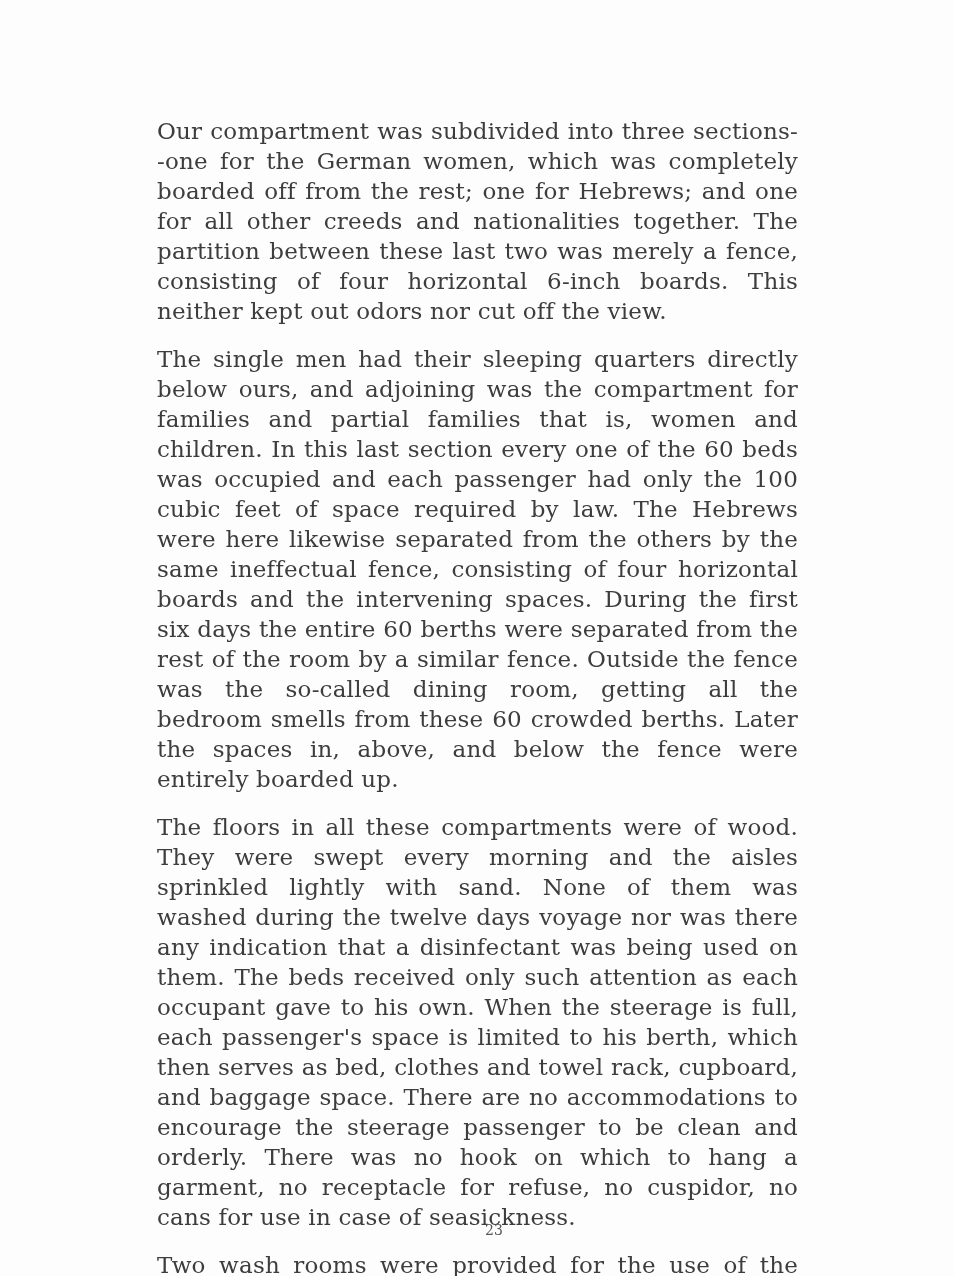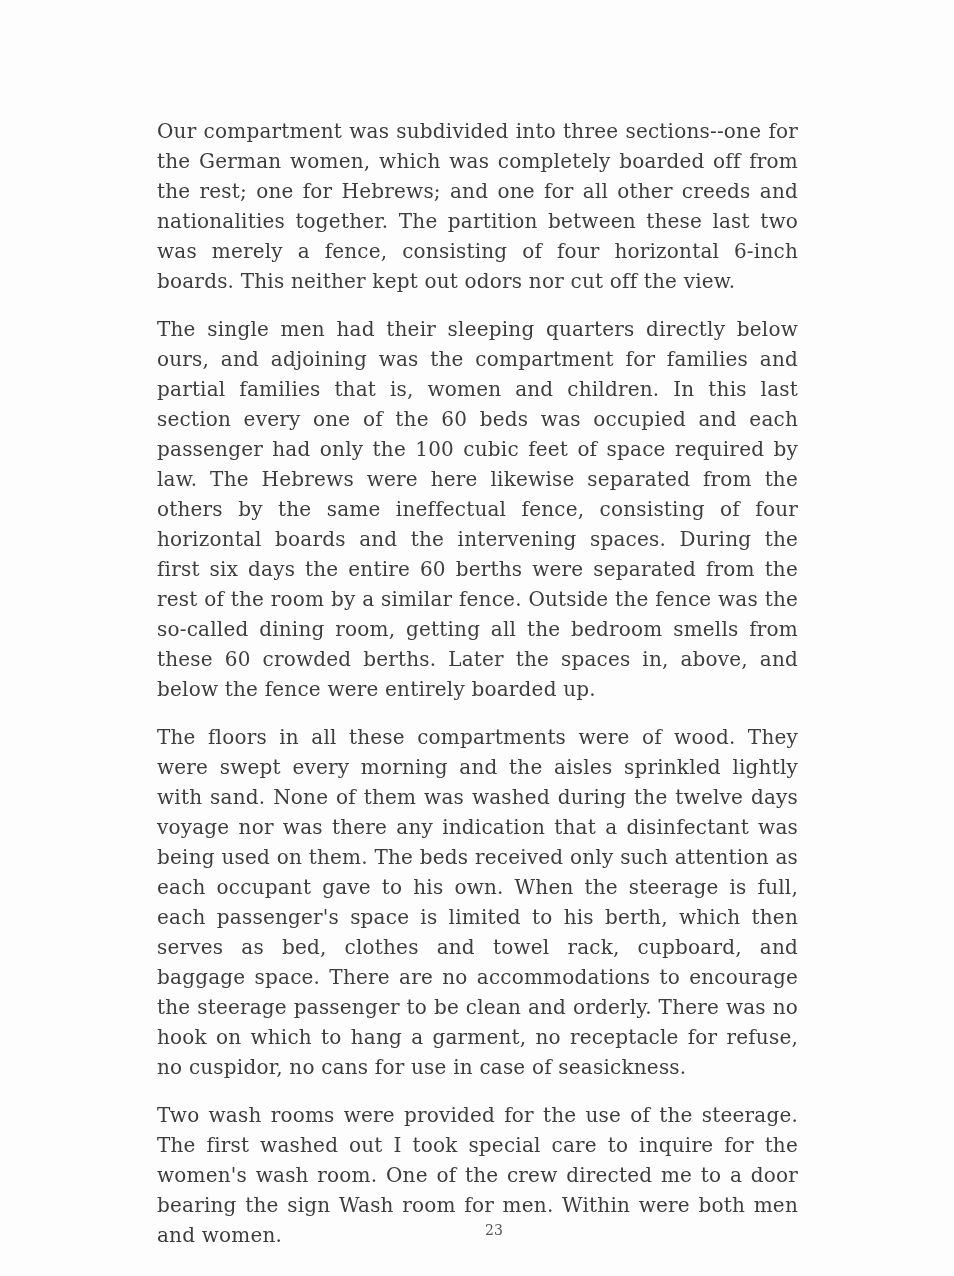--- a/index.html
+++ b/index.html
@@ -17,21 +17,21 @@
     overflow: hidden;
   }
   .text-block {
     position: absolute;
     left: 157px;
     top: 116px;
     width: 641px;
   }
   .text-block p {
     margin: 0 0 18px 0;
-    font-size: 20px;
+    font-size: 23px;
     line-height: 30px;
     text-align: justify;
     text-justify: inter-word;
     letter-spacing: 0.2px;
   }
   .page-number {
     position: absolute;
     bottom: 38px;
     left: 17px;
     width: 100%;

